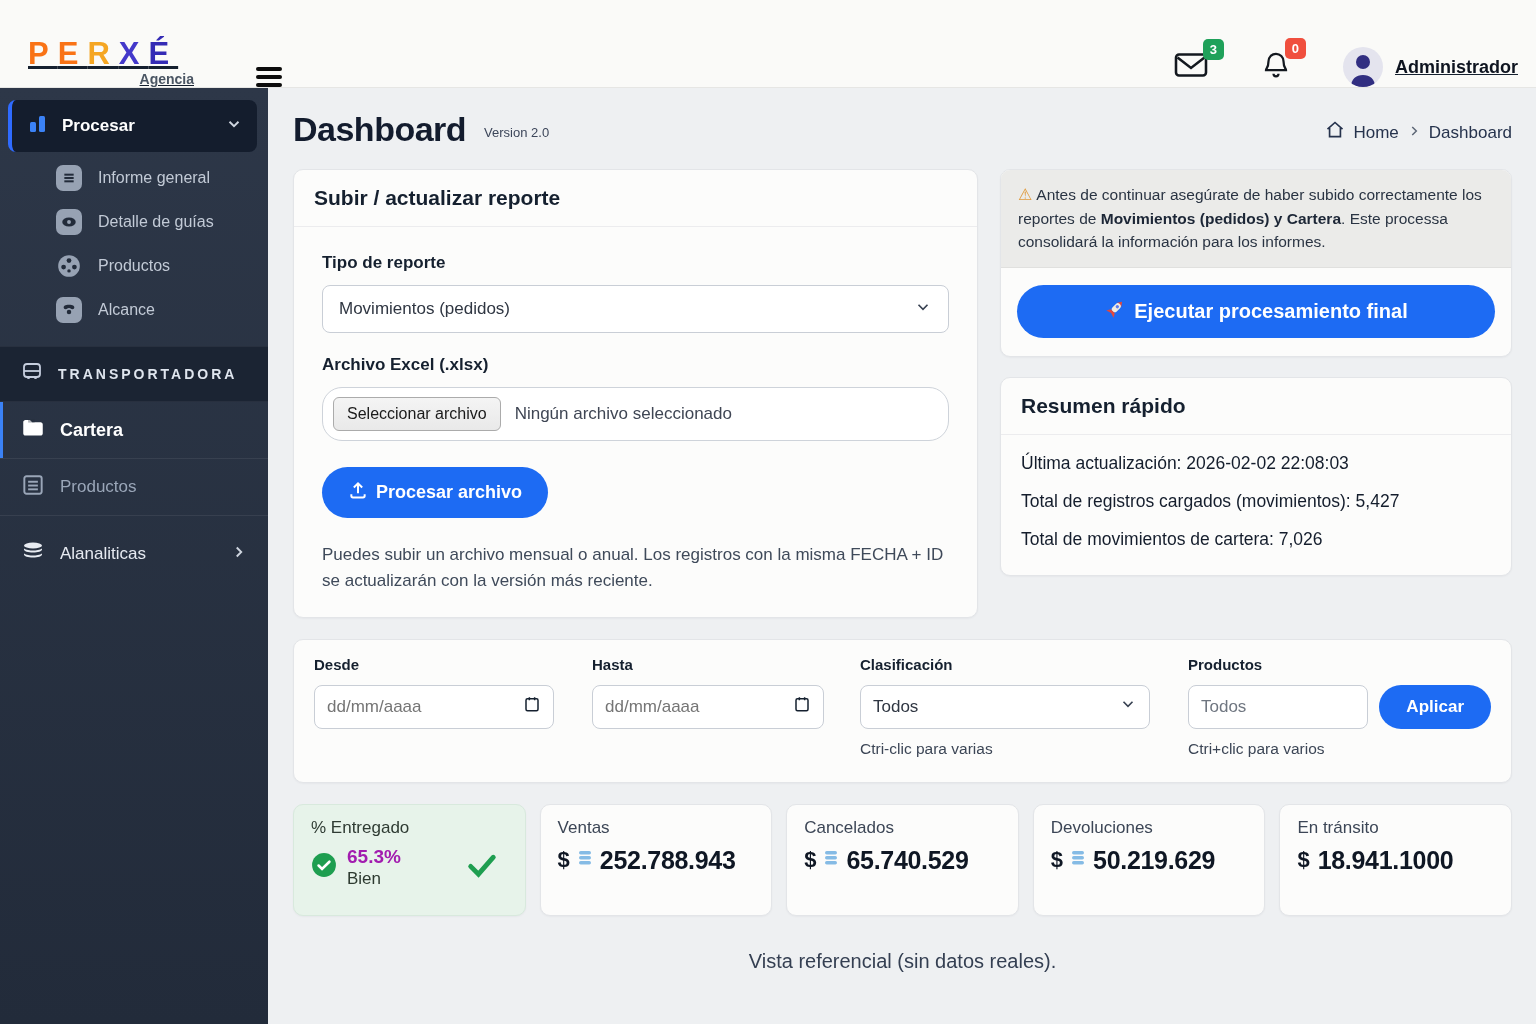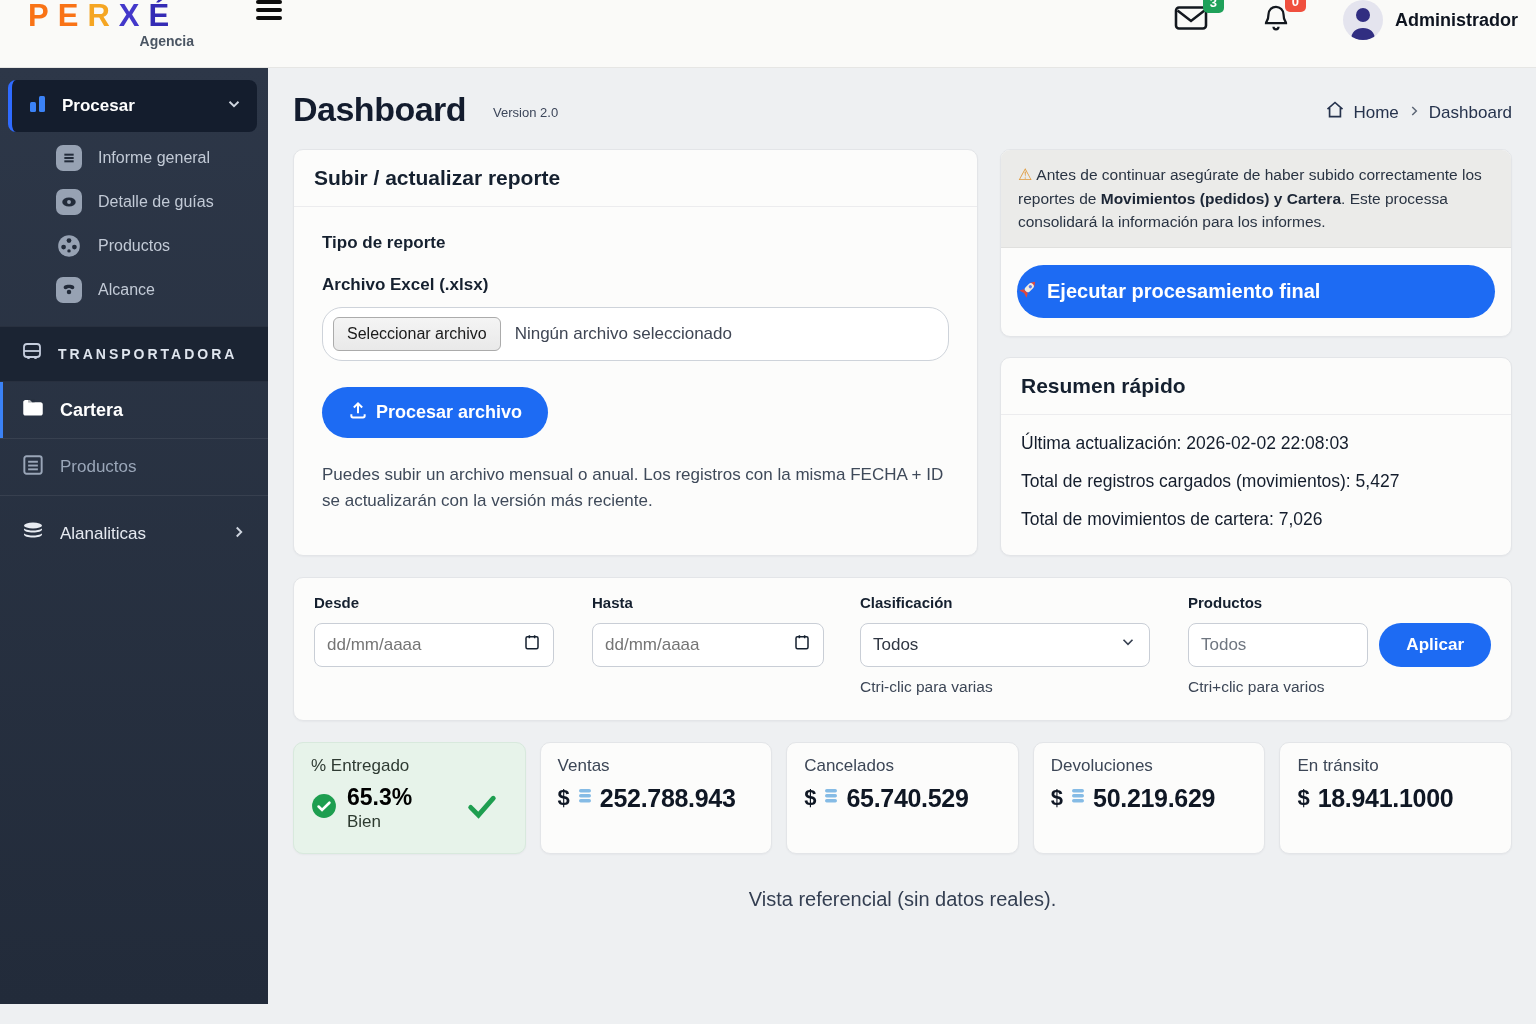--- a/index.html
+++ b/index.html
@@ -1,21 +1,21 @@
 <!DOCTYPE html>
 <html><head>
 <meta charset="utf-8">
 <style>
   * { margin:0; padding:0; box-sizing:border-box; }
   html,body { width:1536px; height:1024px; overflow:hidden;
     font-family:"Liberation Sans", sans-serif; background:#eef0f2; color:#15202f; }
 
   
-  .topbar { height:68px; background:#fafaf8; display:flex; align-items:flex-start;
-    border-bottom:1px solid #e6e6e4; position:relative; z-index:5; }
+  .topbar { height:88px; background:#fafaf8; display:flex; align-items:flex-end;
+    border-bottom:1px solid #e6e6e4; position:relative; z-index:5;text-decoration:underline; }
   .brand { padding-left:28px; width:240px; }
   .brand-letters { font-size:31px; font-weight:800; letter-spacing:9px; line-height:1; }
   .brand-sub { font-size:14px; font-weight:700; color:#4a5563; text-align:right; margin-top:2px; padding-right:46px; }
   .bl0,.bl1 { color:#f97316; } .bl2 { color:#f5a623; } .bl3 { color:#4338ca; } .bl4 { color:#342bb5; }
   .hamburger { margin-left:16px; display:flex; flex-direction:column; gap:4px; cursor:pointer; }
   .hamburger span { width:26px; height:4px; background:#0c0c0c; border-radius:2px; }
   .top-right { margin-left:auto; display:flex; align-items:center; padding-right:10px; }
   .icon-wrap { position:relative; margin-right:52px; cursor:pointer; }
   .badge { position:absolute; top:-11px; right:-15px; min-width:21px; height:21px; border-radius:5px;
     color:#fff; font-size:13px; font-weight:700; display:flex; align-items:center; justify-content:center; padding:0 4px; }
@@ -45,21 +45,21 @@
   .cartera-row { display:flex; align-items:center; padding:13px 20px 13px 17px; border-left:3px solid #3b82f6; cursor:pointer; }
   .cartera-row .lbl { color:#ffffff; font-size:18px; font-weight:700; margin-left:14px; }
   .prod-row { display:flex; align-items:center; padding:13px 20px; border-top:1px solid rgba(255,255,255,0.07);
     border-bottom:1px solid rgba(255,255,255,0.07); cursor:pointer; }
   .prod-row .lbl { color:#9aa6b8; font-size:17px; margin-left:14px; }
   .ana-row { display:flex; align-items:center; padding:16px 20px; margin-top:8px; cursor:pointer; }
   .ana-row .lbl { color:#e6eaf1; font-size:17px; font-weight:500; margin-left:14px; }
   .ana-row .chev { margin-left:auto; }
 
   
-  .page-head { display:flex; align-items:center; margin-top:22px;gap:9px; }
+  .page-head { display:flex; align-items:center; margin-top:22px; }
   .page-title { font-size:34px; font-weight:800; color:#131c2e; letter-spacing:-0.5px; }
   .page-version { font-size:13px; color:#3c465a; margin-left:18px; margin-top:6px; }
   .breadcrumb { margin-left:auto; display:flex; align-items:center; gap:8px; font-size:17px; color:#26334d; margin-top:6px; }
   .breadcrumb .crumb { cursor:pointer; }
 
   
   .card { background:#fcfcfb; border:1px solid #e3e5e8; border-radius:10px;
     box-shadow:0 1px 2px rgba(20,30,50,0.04); }
   .card-title { padding:16px 20px; font-size:21px; font-weight:700; color:#15202f; border-bottom:1px solid #ececee; }
 
@@ -80,21 +80,21 @@
   .process-btn { font-size:18px; padding:13px 26px; margin-top:20px; }
   .upload-help { font-size:17px; color:#3f4a5a; line-height:1.55; margin-top:24px; max-width:650px; }
 
   .right-col { flex:1; display:flex; flex-direction:column; gap:20px; }
   .exec-card { overflow:hidden; }
   .alert-box { background:#ebebe9; padding:13px 17px; font-size:15.5px; line-height:1.5; color:#2a3443;
     border-bottom:1px solid #e0e0de; }
   .alert-box b { color:#1c2636; }
   .warn-glyph { color:#e09a3c; font-size:16px; margin-right:4px; }
   .exec-btn-area { padding:17px 16px 18px; }
-  .exec-btn { width:100%; font-size:20px; padding:13px 0; border-radius:28px; }
+  .exec-btn { width:100%; justify-content:center; font-size:20px; padding:13px 0; border-radius:28px; }
   .summary-rows { padding:18px 20px 8px; }
   .summary-row { font-size:17.5px; color:#141d2c; margin-bottom:17px; }
 
   
   .filters-card { margin-top:21px; }
   .filters-body { padding:16px 20px 24px; display:flex; }
   .f-col { display:flex; flex-direction:column; }
   .f-label { font-size:15px; font-weight:700; color:#15202f; margin-bottom:12px; }
   .f-input { border:1px solid #c9ced6; border-radius:8px; height:44px; display:flex; align-items:center;
     padding:0 12px; background:#fff; font-size:17px; color:#8a8f98; }
@@ -110,21 +110,21 @@
 
   
   .stats-row { display:flex; gap:14px; margin-top:21px; }
   .stat-card { flex:1; padding:13px 17px; min-height:112px; }
   .stat-label { font-size:17px; color:#3c4656; margin-bottom:8px; }
   .stat-val-row { display:flex; align-items:center; gap:8px; }
   .stat-cur { font-size:22px; font-weight:700; color:#0f1724; }
   .stat-num { font-size:25px; font-weight:800; color:#0f1724; letter-spacing:-0.3px; }
   .stat-green { background:#e7f3ea; border-color:#d8e9dd; }
   .stat-green .stat-label { color:#2f3b33; }
-  .green-val { font-size:23px; font-weight:800; color:#000000;text-align:right; }
+  .green-val { font-size:19px; font-weight:800; color:#a21caf;text-align:right; }
   .green-sub { font-size:17px; color:#2d3a30; margin-top:1px; }
   .green-mid { display:flex; align-items:center; gap:10px; }
   .big-check { margin-left:auto; margin-right:6px; }
 
   .footer-note { text-align:center; font-size:20px; color:#343f52; margin-top:34px; }
 </style>
 </head>
 <body>
 
 <div class="topbar">
@@ -299,20 +299,28 @@
         <span class="crumb">Dashboard</span>
       </div>
     </div>
 
     <div class="content-row">
 
       <div class="card upload-card">
         <div class="card-title">Subir / actualizar reporte</div>
         <div class="upload-body">
           <div class="field-label">Tipo de reporte</div>
+          <div class="select-box">
+            <span>Movimientos (pedidos)</span>
+            <span class="chev">
+              <svg width="18" height="18" viewBox="0 0 24 24" fill="none" stroke="#374151" stroke-width="2.2">
+                  <path d="M6 9l6 6 6-6"></path>
+                </svg>
+            </span>
+          </div>
           <div class="field-label" style="margin-top:22px;">Archivo Excel (.xlsx)</div>
           <div class="file-box">
             <button class="file-btn">Seleccionar archivo</button>
             <span class="file-empty">Ningún archivo seleccionado</span>
           </div>
           <button class="pill-btn process-btn">
             <span>
               <svg width="20" height="20" viewBox="0 0 24 24" fill="none" stroke="#ffffff" stroke-width="2.4">
                 <path d="M12 16V5"></path>
                   <path d="M7 9l5-5 5 5"></path>

